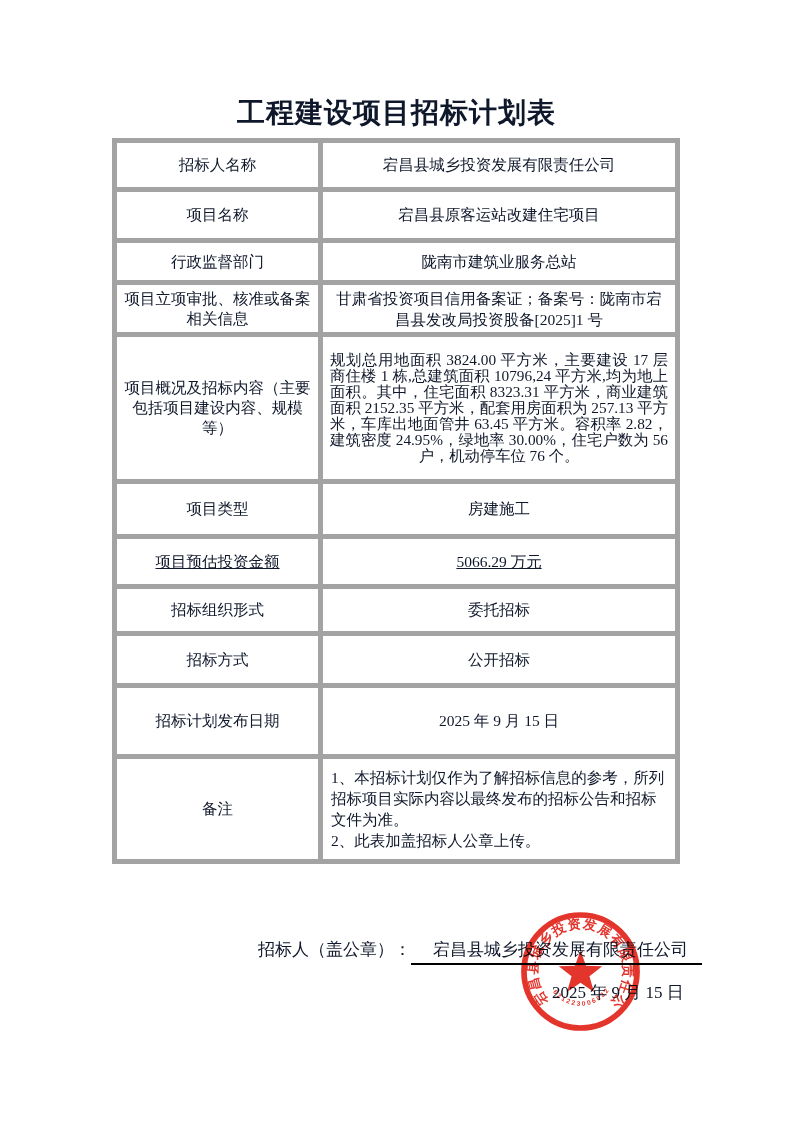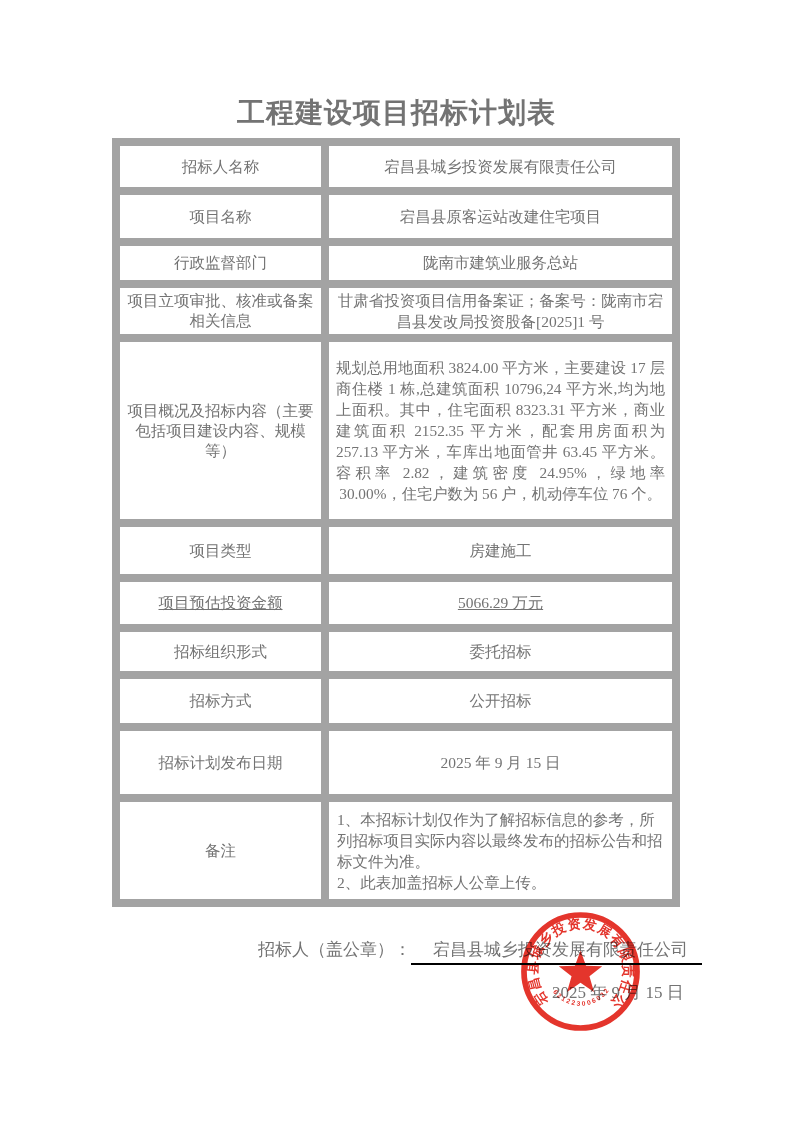--- a/index.html
+++ b/index.html
@@ -1,54 +1,54 @@
 <!DOCTYPE html>
 <html><head>
 <meta charset="utf-8">
 <style>
   html,body{margin:0;padding:0;background:#fff;}
   .page{
     position:relative;
     width:793px;height:1122px;
     background:#ffffff;
     font-family:"Liberation Serif", serif;
-    color:#737373;
+    color:#0f172a;
     overflow:hidden;
   }
   .doc-title{
     position:absolute;top:94px;left:0;width:100%;
     text-align:center;
     font-size:28px;font-weight:bold;
     letter-spacing:1px;
     margin:0;
   }
   table.plan-table{
     position:absolute;left:112px;top:138px;
     width:568px;
     border-collapse:collapse;
     table-layout:fixed;
     font-size:15.5px;
   }
   table.plan-table td{
-    border:8px solid #a3a3a3;
+    border:5px solid #a3a3a3;
     vertical-align:middle;
     padding:2px 6px;
     line-height:20px;
   }
   td.cell-label{width:189px;text-align:center;line-height:21px;}
   td.cell-value{text-align:center;}
   tr.r1{height:49px;} tr.r2{height:51px;} tr.r3{height:42px;}
   tr.r4{height:52px;} tr.r5{height:143px;} tr.r6{height:55px;}
   tr.r7{height:50px;text-decoration:underline;} tr.r8{height:47px;} tr.r9{height:52px;}
   tr.r10{height:46px;} tr.r11{height:71px;} tr.r12{height:105px;}
   tr.r4 td.cell-value{line-height:21px;font-family:Liberation Serif, serif;}
   tr.r5 td.cell-value{
     text-align:justify;
     text-align-last:center;
-    line-height:21px;
+    line-height:16px;
     font-size:15.3px;
     padding:15px 7px;
     margin-top:44px;
   }
   tr.r12 td.cell-value{
     text-align:left;
     line-height:21px;
     padding:4px 8px;
   }
   .sign-line{

